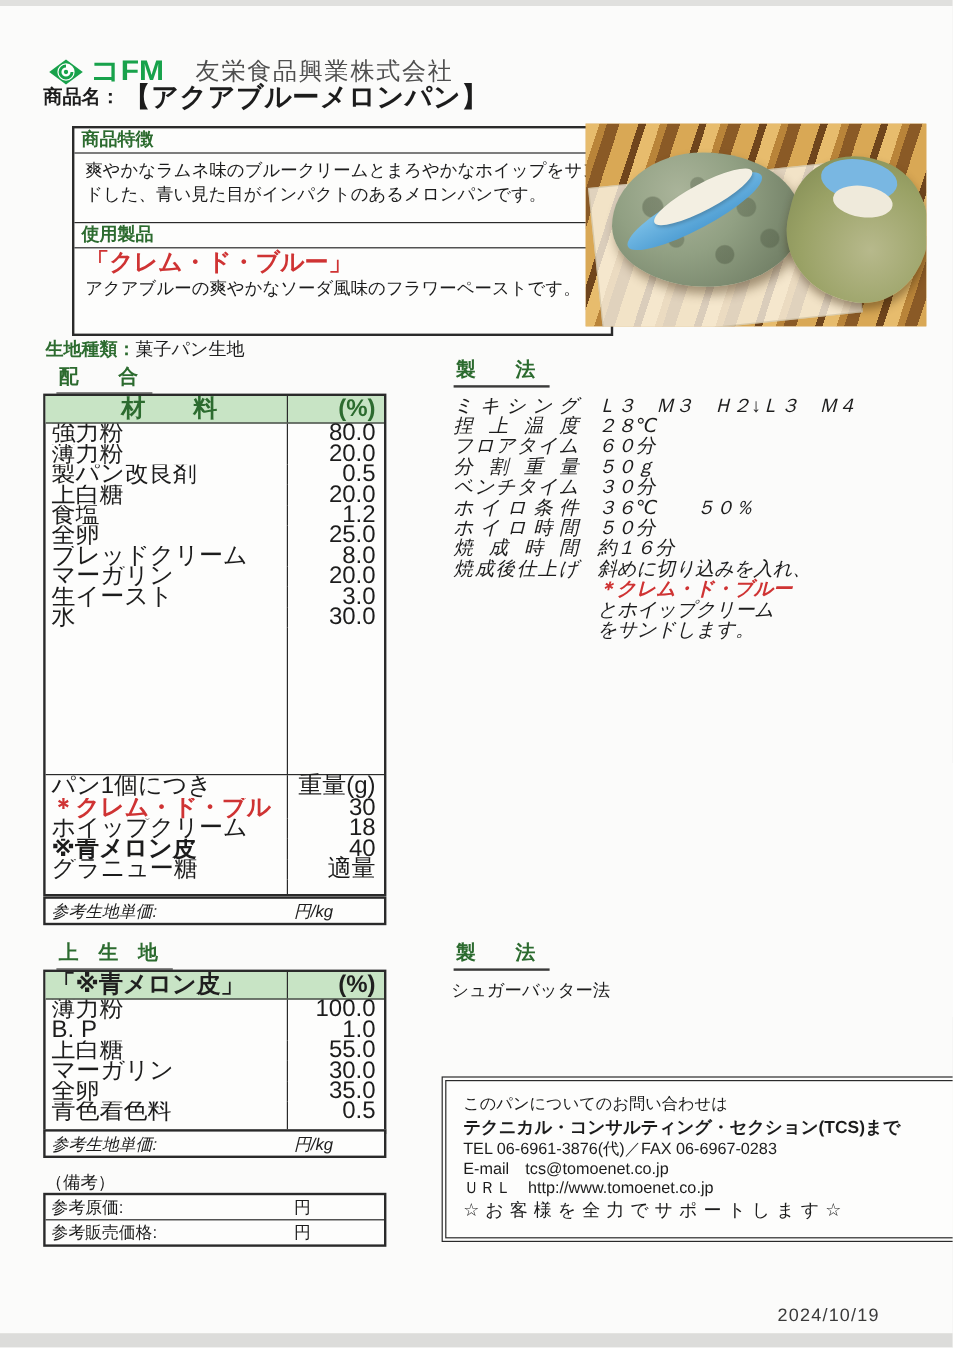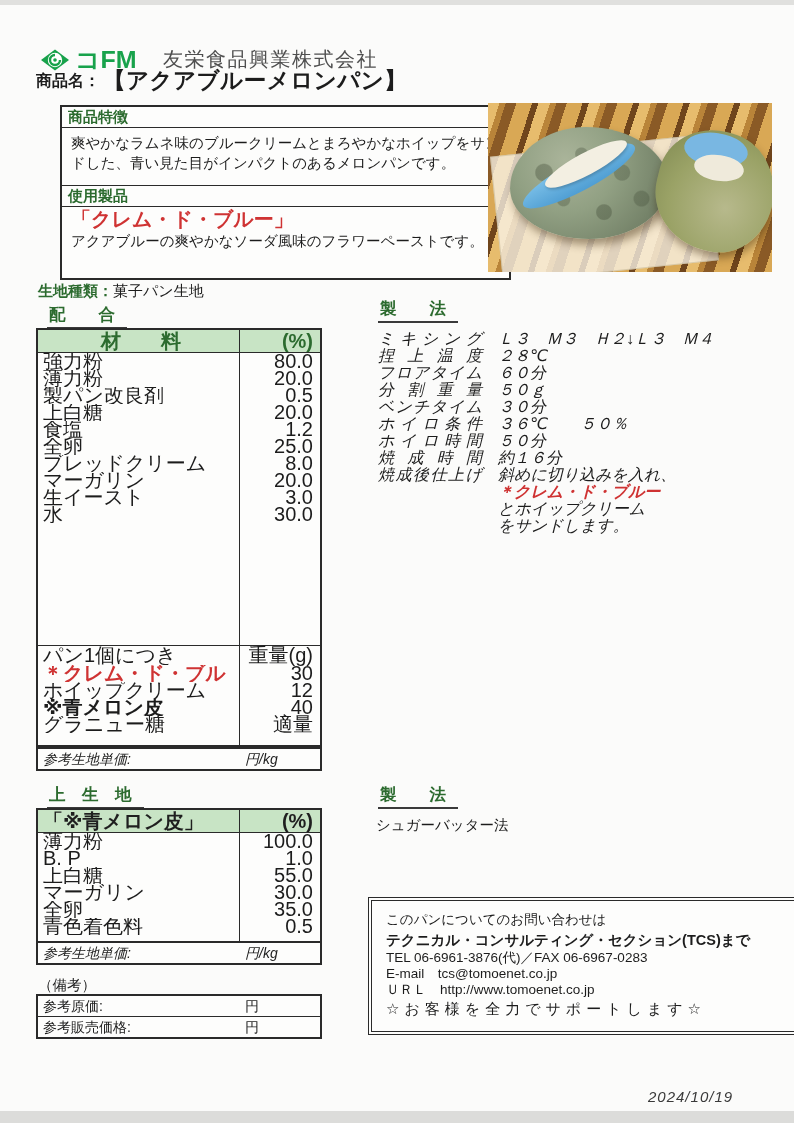--- a/index.html
+++ b/index.html
@@ -85,21 +85,21 @@
   .ct6{font-size:15px;letter-spacing:5px;margin-top:3px;}
 
   
   .remarks-label{left:38px;top:976px;font-size:14.5px;}
   .remtbl{left:36px;top:994px;width:282px;border:2px solid #2a2a2a;background:#fdfdfc;}
   .remrow{display:flex;height:20px;line-height:20px;font-size:14px;}
   .remrow + .remrow{border-top:1.5px solid #2a2a2a;}
   .remrow .r1{width:201px;padding-left:5px;box-sizing:border-box;}
   .remrow .r2{flex:1;padding-left:6px;}
 
-  .date{left:648px;top:1088px;font-size:15px;color:#3a3a3a;letter-spacing:1px;font-style:italic;}
+  .date{left:648px;top:1088px;font-size:15px;color:#3a3a3a;letter-spacing:1px;}
 </style>
 </head>
 <body>
 
 <div class="sheet">
   <div class="abs edge-top"></div>
 
   <div class="abs logo">
     <span style="display:inline-flex;">
       <svg width="30" height="24" viewBox="0 0 30 24">
@@ -194,21 +194,21 @@
     <div class="trow pphead">
       <div class="c1">パン1個につき</div>
       <div class="c2">重量(g)</div>
     </div>
     <div class="trow">
         <div class="c1 red-bold">＊クレム・ド・ブルー</div>
         <div class="c2">30</div>
       </div>
     <div class="trow">
         <div class="c1">ホイップクリーム</div>
-        <div class="c2">12</div>
+        <div class="c2">18</div>
       </div>
     <div class="trow">
         <div class="c1 bold">※青メロン皮</div>
         <div class="c2">40</div>
       </div>
     <div class="trow">
         <div class="c1">グラニュー糖</div>
         <div class="c2">適量</div>
       </div>
     <div class="trow spacer2">

